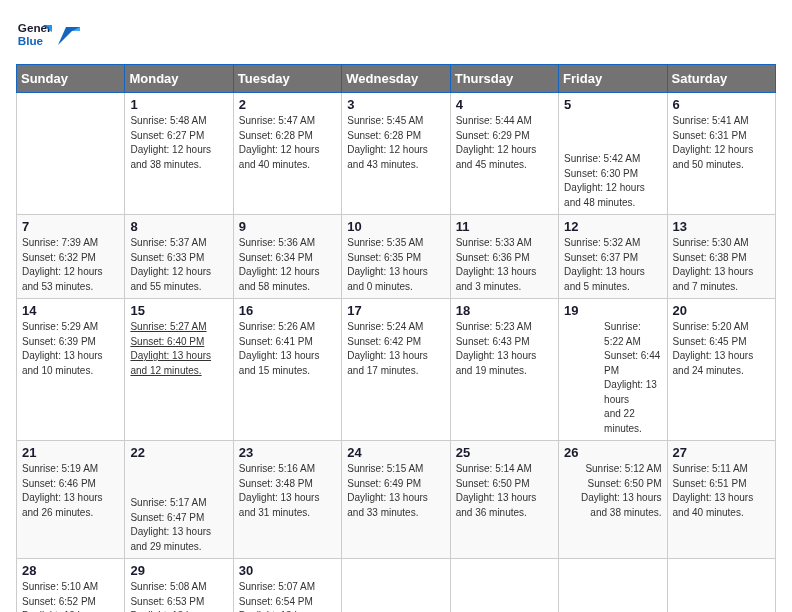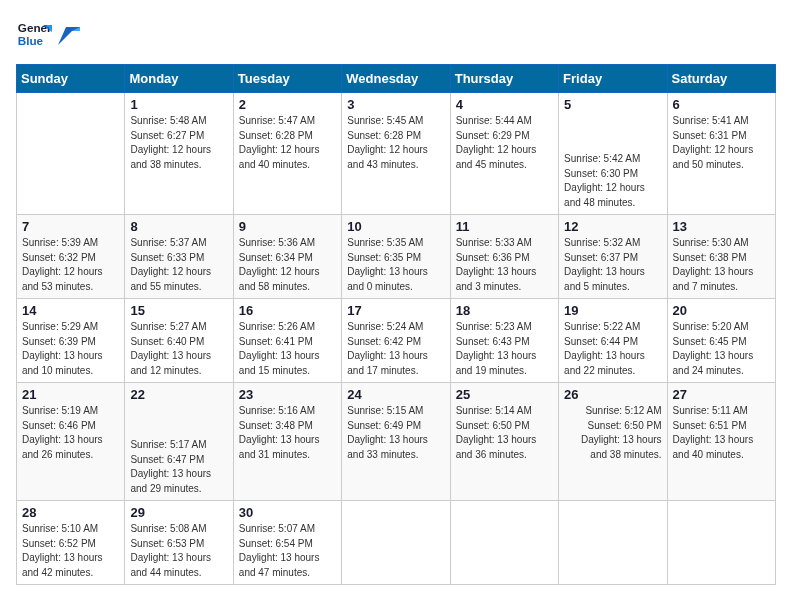--- a/index.html
+++ b/index.html
@@ -36,21 +36,21 @@
     .location {
       font-size: 16px;
       color: #333;
     }
     table {
       width: 100%;
       border-collapse: collapse;
       font-size: 10.5px;
     }
     thead tr {
-      background-color: #0369a1;
+      background-color: #737373;
       color: #fff;
     }
     thead th {
       padding: 6px 4px;
       text-align: left;
       font-size: 13px;
       font-weight: bold;
       border: 1px solid #1565c0;
     }
     tbody tr {
@@ -161,21 +161,21 @@
           <span class="day-num">6</span>
           <div class="day-info" style="white-space: pre-line;">Sunrise: 5:41 AM
 Sunset: 6:31 PM
 Daylight: 12 hours
 and 50 minutes.</div>
         </td>
       </tr>
       <tr>
         <td>
           <span class="day-num">7</span>
-          <div class="day-info" style="white-space: pre-line;">Sunrise: 5:39 AM
+          <div class="day-info" style="white-space: pre-line;">Sunrise: 7:39 AM
 Sunset: 6:32 PM
 Daylight: 12 hours
 and 53 minutes.</div>
         </td>
         <td>
           <span class="day-num">8</span>
           <div class="day-info" style="white-space: pre-line;">Sunrise: 5:37 AM
 Sunset: 6:33 PM
 Daylight: 12 hours
 and 55 minutes.</div>
@@ -219,21 +219,21 @@
       <tr>
         <td>
           <span class="day-num">14</span>
           <div class="day-info" style="white-space: pre-line;">Sunrise: 5:29 AM
 Sunset: 6:39 PM
 Daylight: 13 hours
 and 10 minutes.</div>
         </td>
         <td>
           <span class="day-num">15</span>
-          <div class="day-info" style="white-space: pre-line;">Sunrise: 5:27 AM
+          <div class="day-info" style="white-space: pre-line; text-decoration: underline;">Sunrise: 5:27 AM
 Sunset: 6:40 PM
 Daylight: 13 hours
 and 12 minutes.</div>
         </td>
         <td>
           <span class="day-num">16</span>
           <div class="day-info" style="white-space: pre-line;">Sunrise: 5:26 AM
 Sunset: 6:41 PM
 Daylight: 13 hours
 and 15 minutes.</div>
@@ -247,21 +247,21 @@
         </td>
         <td>
           <span class="day-num">18</span>
           <div class="day-info" style="white-space: pre-line;">Sunrise: 5:23 AM
 Sunset: 6:43 PM
 Daylight: 13 hours
 and 19 minutes.</div>
         </td>
         <td>
           <span class="day-num">19</span>
-          <div class="day-info" style="white-space: pre-line;">Sunrise: 5:22 AM
+          <div class="day-info" style="white-space: pre-line; margin-left: 40px;">Sunrise: 5:22 AM
 Sunset: 6:44 PM
 Daylight: 13 hours
 and 22 minutes.</div>
         </td>
         <td>
           <span class="day-num">20</span>
           <div class="day-info" style="white-space: pre-line;">Sunrise: 5:20 AM
 Sunset: 6:45 PM
 Daylight: 13 hours
 and 24 minutes.</div>

